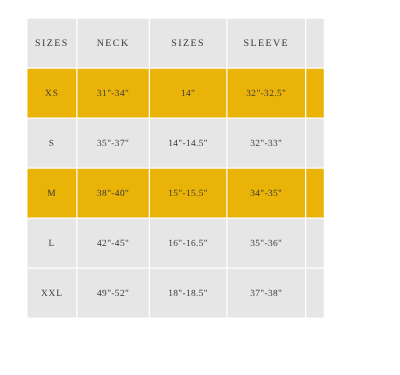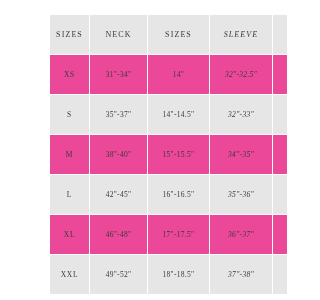--- a/index.html
+++ b/index.html
@@ -17,21 +17,21 @@
   .chart-wrap {
     position: relative;
     width: 300px;
     height: 300px;
     background: #ffffff;
     box-sizing: border-box;
   }
 
   .size-table {
     position: absolute;
-    left: 49px;
+    left: 21px;
     top: 14px;
     width: 238px;
     border-collapse: separate;
     border-spacing: 1px 1px;
     table-layout: fixed;
   }
 
   .size-table td,
   .size-table th {
     padding: 0;
@@ -43,28 +43,28 @@
     color: #3a3a3a;
     background: #f2f2f2;
     overflow: hidden;
     white-space: nowrap;
   }
 
   
   .col-sizes  { width: 39px; }
   .col-chest  { width: 57px; }
   .col-neck   { width: 61px; }
-  .col-sleeve { width: 62px; font-style: italic; }
+  .col-sleeve { width: 62px; }
   .col-blank  { width: 14px; }
 
   
   tr.shade-dark td,
   tr.shade-dark th { background: #e6e6e6; }
   tr.shade-light td,
-  tr.shade-light th { background: #ec4899; }
+  tr.shade-light th { background: #eab308; }
 
   .hdr-cell {
     font-size: 8px;
     letter-spacing: 1.1px;
     color: #2e2e2e;
     font-weight: bold;
   }
 
   .size-cell {
     font-size: 7.5px;
@@ -131,27 +131,20 @@
         <td class="col-sleeve meas-cell">34"-35"</td>
         <td class="col-blank blank-cell"></td>
       </tr>
       <tr class="shade-dark">
         <td class="col-sizes size-cell">L</td>
         <td class="col-chest meas-cell">42"-45"</td>
         <td class="col-neck meas-cell">16"-16.5"</td>
         <td class="col-sleeve meas-cell">35"-36"</td>
         <td class="col-blank blank-cell"></td>
       </tr>
-      <tr class="shade-light">
-        <td class="col-sizes size-cell">XL</td>
-        <td class="col-chest meas-cell">46"-48"</td>
-        <td class="col-neck meas-cell">17"-17.5"</td>
-        <td class="col-sleeve meas-cell">36"-37"</td>
-        <td class="col-blank blank-cell"></td>
-      </tr>
       <tr class="shade-dark">
         <td class="col-sizes size-cell">XXL</td>
         <td class="col-chest meas-cell">49"-52"</td>
         <td class="col-neck meas-cell">18"-18.5"</td>
         <td class="col-sleeve meas-cell">37"-38"</td>
         <td class="col-blank blank-cell"></td>
       </tr>
     </tbody>
   </table>
 

